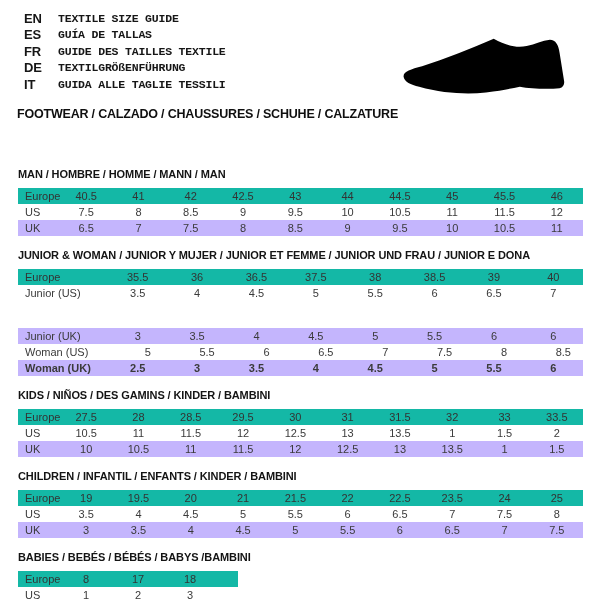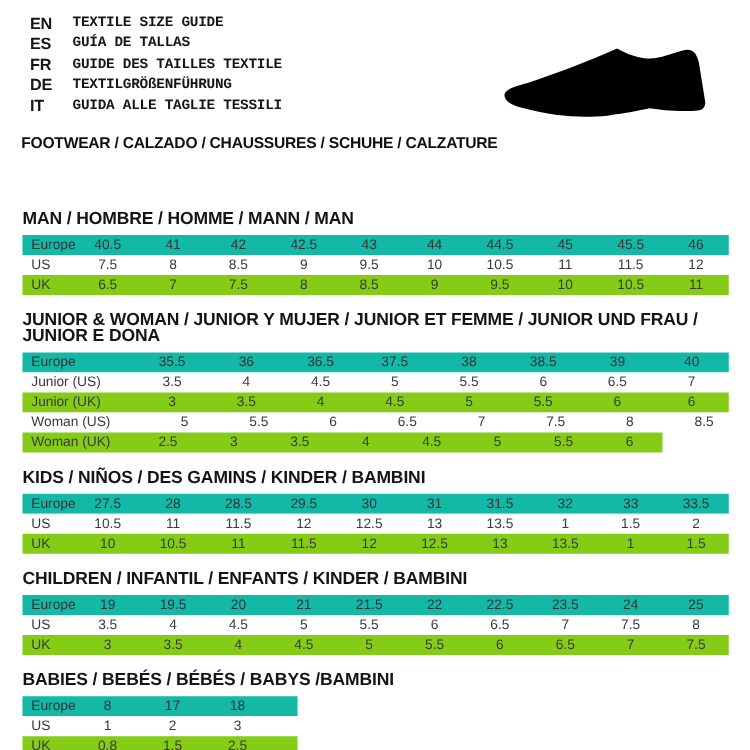--- a/index.html
+++ b/index.html
@@ -25,29 +25,29 @@
     font-size:12.5px; color:#0f0f0f; letter-spacing:-0.2px; line-height:15px;
   }
 
   .shoe { position:absolute; top:16px; left:392px; width:186px; height:92px; color:#000; }
   .shoe svg { width:100%; height:100%; display:block; }
 
   
   .tables { position:absolute; left:18px; top:168px; width:565px; }
   .section { margin:0 0 13px 0; }
   .section-title {
-    font-weight:bold; font-size:14px; color:#141414; letter-spacing:-0.1px;
+    font-weight:bold; font-size:11px; color:#141414; letter-spacing:-0.1px;
     line-height:13px; margin:0 0 7px 0;
   }
   .trow {
     display:flex; height:16px; align-items:center;
     font-size:11px; color:#3a3a3a; background:#ffffff;
   }
   .trow.hdr { background:#14b8a6; color:#333333; }
-  .trow.alt { background:#84cc16; }
+  .trow.alt { background:#c4b5fd; }
   .tlabel { padding-left:7px; box-sizing:border-box; flex:0 0 auto; }
   .tcell { text-align:center; }
   .tcell.flex { flex:1 1 0; }
   .tcell.fixed { flex:0 0 auto; }
 </style>
 </head>
 <body>
 
 <div class="page">
 
@@ -158,21 +158,21 @@
             <span class="tlabel" style="width: 90px;">Junior (US)</span>
             <span class="tcell flex">3.5</span>
             <span class="tcell flex">4</span>
             <span class="tcell flex">4.5</span>
             <span class="tcell flex">5</span>
             <span class="tcell flex">5.5</span>
             <span class="tcell flex">6</span>
             <span class="tcell flex">6.5</span>
             <span class="tcell flex">7</span>
           </div>
-          <div class="trow alt" style="width: 565px;">
+          <div class="trow alt" style="width: 565px; margin-top: 27px;">
             <span class="tlabel" style="width: 90px;">Junior (UK)</span>
             <span class="tcell flex">3</span>
             <span class="tcell flex">3.5</span>
             <span class="tcell flex">4</span>
             <span class="tcell flex">4.5</span>
             <span class="tcell flex">5</span>
             <span class="tcell flex">5.5</span>
             <span class="tcell flex">6</span>
             <span class="tcell flex">6</span>
           </div>
@@ -180,21 +180,21 @@
             <span class="tlabel" style="width: 90px;">Woman (US)</span>
             <span class="tcell flex">5</span>
             <span class="tcell flex">5.5</span>
             <span class="tcell flex">6</span>
             <span class="tcell flex">6.5</span>
             <span class="tcell flex">7</span>
             <span class="tcell flex">7.5</span>
             <span class="tcell flex">8</span>
             <span class="tcell flex">8.5</span>
           </div>
-          <div class="trow alt" style="width: 512px;">
+          <div class="trow alt" style="width: 565px; font-weight: bold;">
             <span class="tlabel" style="width: 90px;">Woman (UK)</span>
             <span class="tcell flex">2.5</span>
             <span class="tcell flex">3</span>
             <span class="tcell flex">3.5</span>
             <span class="tcell flex">4</span>
             <span class="tcell flex">4.5</span>
             <span class="tcell flex">5</span>
             <span class="tcell flex">5.5</span>
             <span class="tcell flex">6</span>
           </div>

